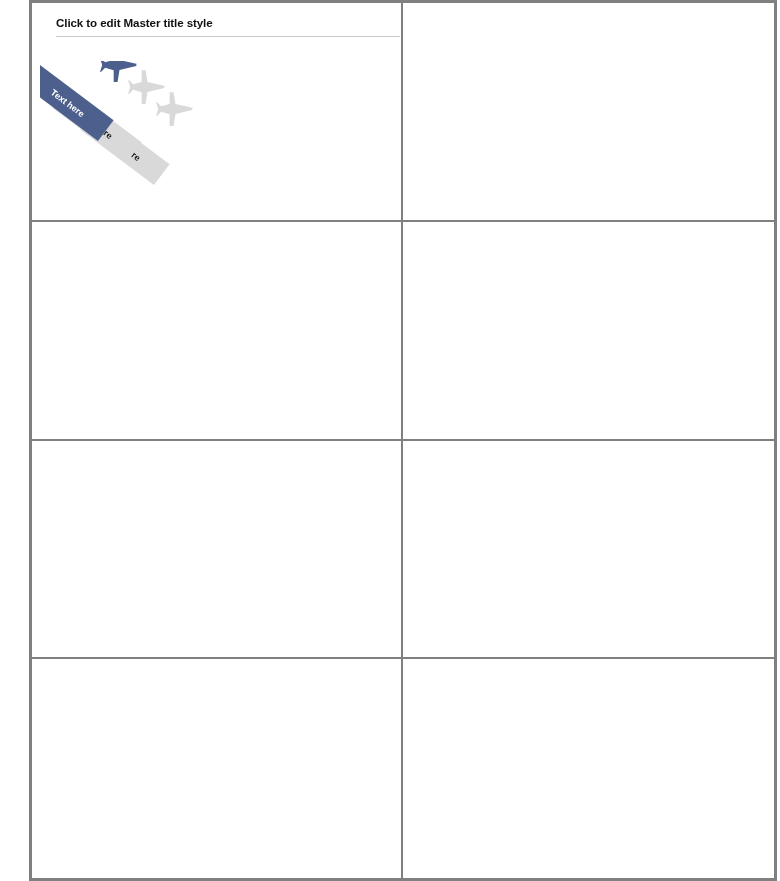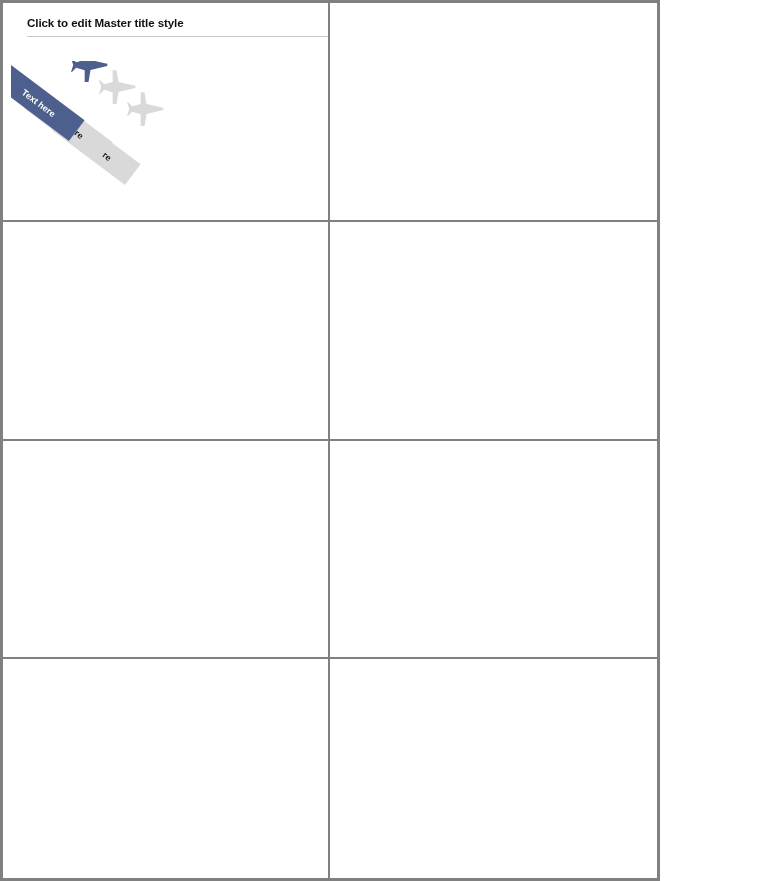--- a/index.html
+++ b/index.html
@@ -1,17 +1,17 @@
 <!DOCTYPE html>
 <html><head>
 <meta charset="utf-8">
 <style>
   html,body{margin:0;padding:0;background:#fff;}
   body{width:780px;height:881px;font-family:"Liberation Sans",sans-serif;overflow:hidden;}
-  #sheet{position:relative;width:660px;height:881px;box-sizing:border-box;border:3px solid #808080;background:#22c55e;}
+  #sheet{position:relative;width:748px;height:881px;box-sizing:border-box;border:3px solid #808080;background:#22c55e;margin-left:29px;}
   .grid{position:absolute;inset:0;display:grid;grid-template-columns:1fr 1fr;grid-template-rows:repeat(4,1fr);}
   .slide{position:relative;overflow:hidden;background:#fff;border-right:2px solid #808080;border-bottom:2px solid #808080;}
   .slide:nth-child(2n){border-right:none;}
   .slide:nth-child(n+7){border-bottom:none;}
   .inner{position:absolute;left:0;top:0;width:387px;height:218px;}
   
   .ttl{position:absolute;left:24px;top:13px;font-size:11.6px;font-weight:bold;color:#111;letter-spacing:-0.1px;white-space:nowrap;}
   .ttl-rule{position:absolute;left:24px;top:33px;width:344px;height:1px;background:#c9c9c9;}
   .pgnum{position:absolute;right:12px;bottom:6px;font-size:3.6px;color:#b0b0b0;}
   

